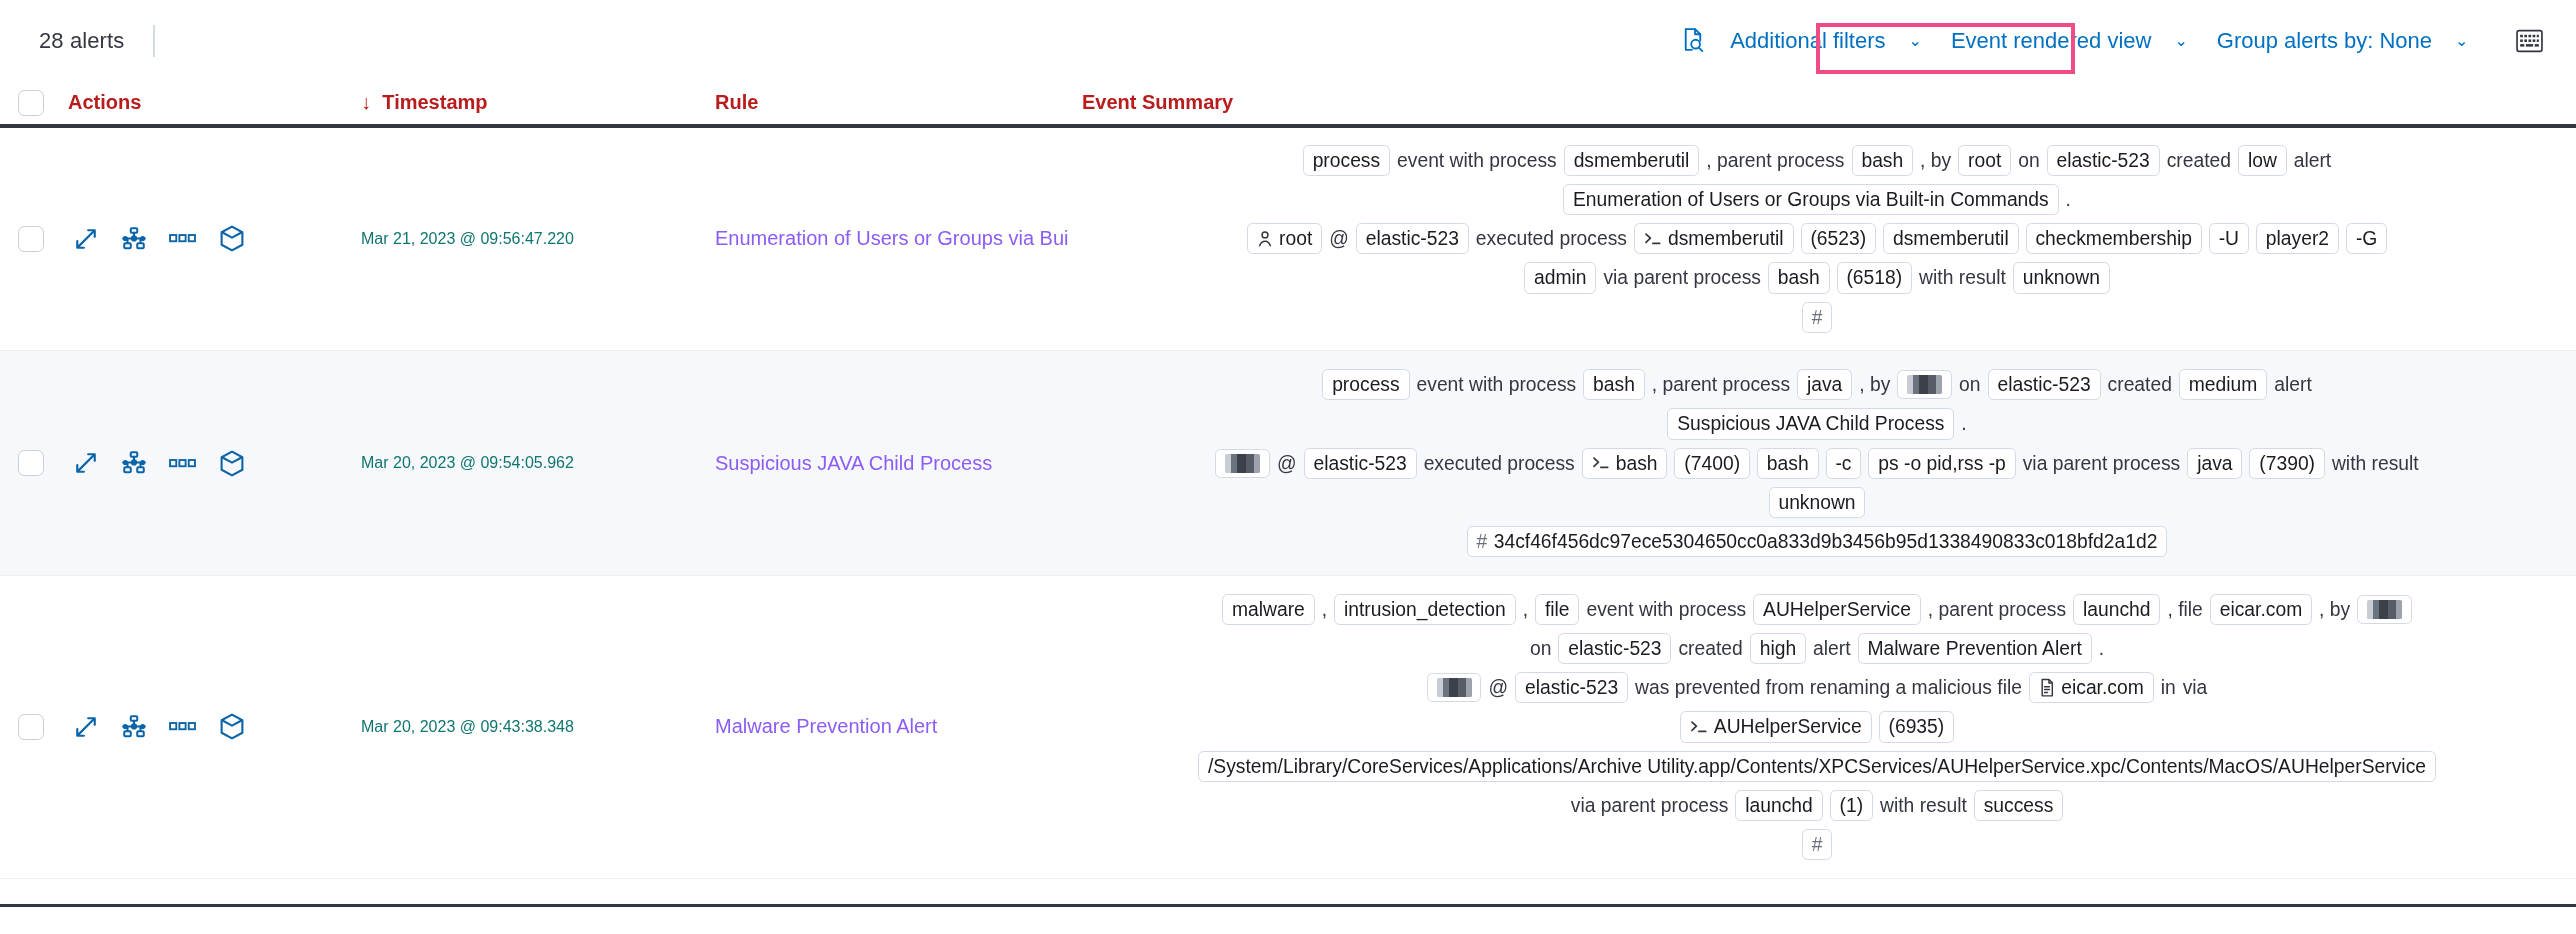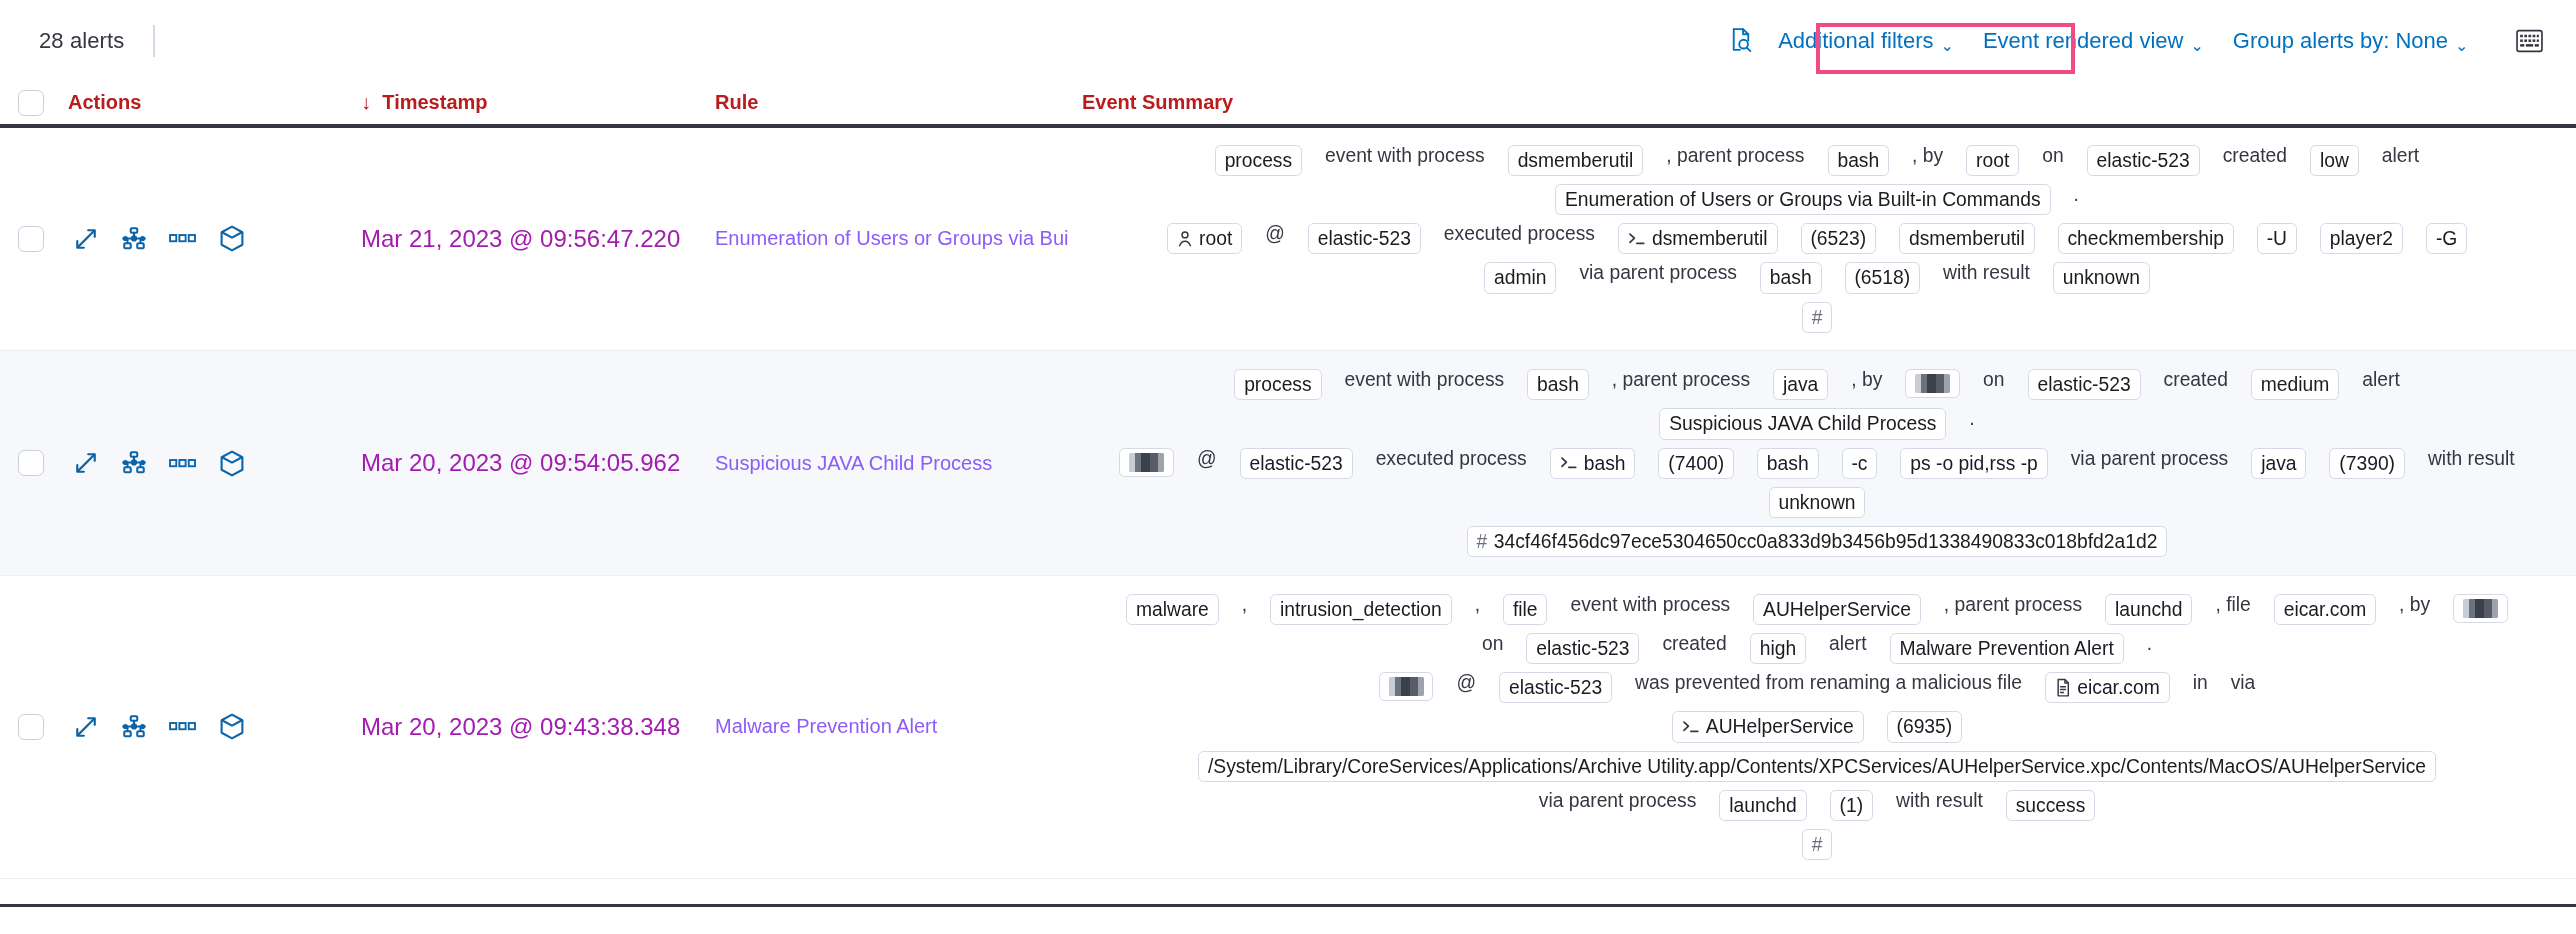--- a/index.html
+++ b/index.html
@@ -23,21 +23,21 @@
 
   .toolbar-right {
     position:absolute; right: 24px; top: 0; height:81px;
     display:flex; align-items:center; gap: 0px;
   }
   .tb-icon-btn {
     width: 45px; height:45px; display:flex; align-items:center; justify-content:center;
     cursor:pointer;
   }
   .tb-link {
-    display:flex; align-items:flex-end; gap:7px;
+    display:flex; align-items:center; gap:23px;
     color:#0071c2; font-size:22px; font-weight:400; cursor:pointer;
     padding: 8px 14.5px; white-space:nowrap;
   }
   .tb-link .caret { font-size: 16px; line-height:1; position:relative; top:0.8px; }
   .highlight-box {
     position:absolute; left: 1816px; top: 22.6px; width: 259px; height: 51px;
     border: 4px solid #ef4c87; background: transparent; pointer-events:none;
   }
   .kbd-btn { margin-left: 24px; }
 
@@ -57,31 +57,31 @@
   .col-ts   { width: 354px; display:flex; align-items:center; gap:11.3px;}
   .col-rule { width: 367px; }
   .col-evt  { flex: 1; }
   .sort-arrow { font-size: 20px; font-weight: bold; }
 
   
   .row { position:relative; width:2576px; display:flex; align-items:stretch; border-bottom:0.8px solid #eef0f3; }
   .row.alt { background:#f7f8fc; }
   .rcol-cb  { width: 55px; display:flex; justify-content:flex-end; align-items:center; padding-right:11.3px;}
   .rcol-act { width: 306px; display:flex; align-items:center; gap: 22.6px; padding-left: 19.3px; }
-  .rcol-ts  { width: 354px; display:flex; align-items:center; font-size:24px; color:#a21caf; white-space:nowrap;}
+  .rcol-ts  { width: 354px; display:flex; align-items:center; font-size:16px; color:#0f766e; white-space:nowrap;}
   .rcol-rule{ width: 367px; display:flex; align-items:center; font-size:20px; color:#8b5cf6; white-space:nowrap; overflow:hidden;}
   .rcol-evt { flex:1; display:flex; flex-direction:column; justify-content:center; align-items:center;
               padding: 17.7px 24px 17.7px 0; gap: 8px; }
 
   .act-icon { color:#0b64a8; display:flex; align-items:center; justify-content:center; cursor:pointer; }
 
   
   .evt-line {
-    display:flex; flex-wrap:nowrap; align-items:flex-start; justify-content:center;
-    gap: 23px; font-size: 19.3px; color:#343741; line-height: 1.1;
+    display:flex; flex-wrap:nowrap; align-items:center; justify-content:center;
+    gap: 7px; font-size: 19.3px; color:#343741; line-height: 1.1;
   }
   .chip {
     display:inline-flex; align-items:center; gap: 6.4px;
     border:0.8px solid #d3dae6; border-radius: 5.6px; background:#ffffff;
     padding: 4px 8.9px; font-size: 19.3px; color:#1a1c21; white-space:nowrap;
     cursor:pointer;
   }
   .plain { white-space:nowrap; color:#343741; }
   .hash-prefix { color:#69707d; }
   .chip-ico { display:inline-flex; align-items:center; color:#343741; }

